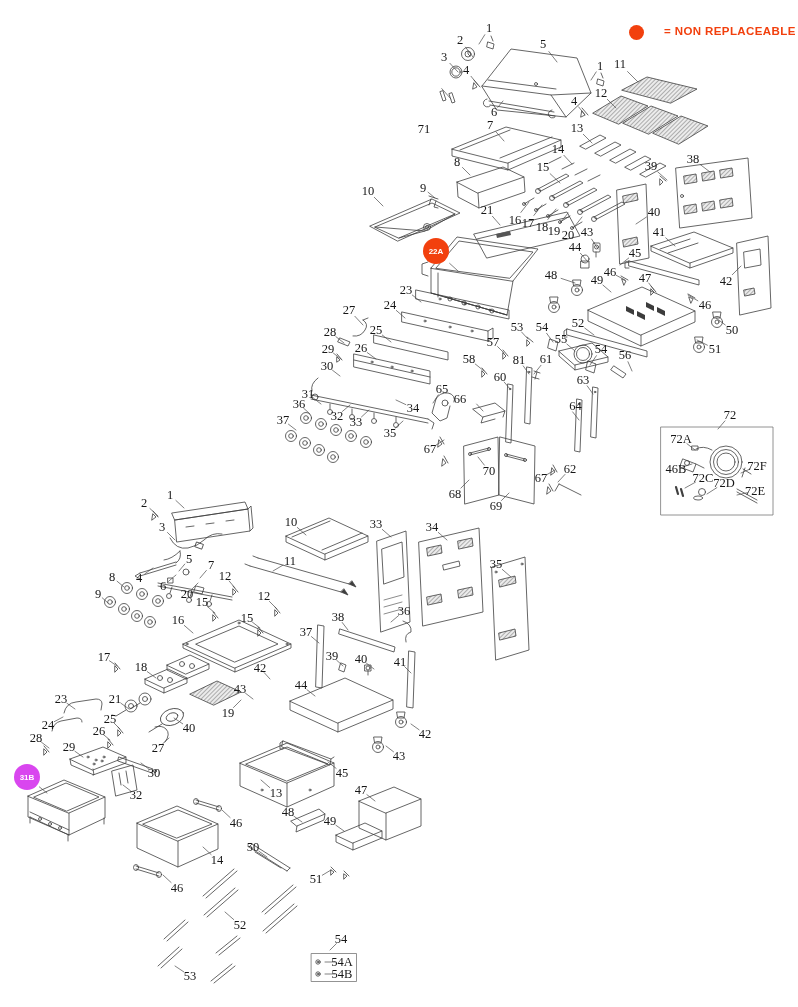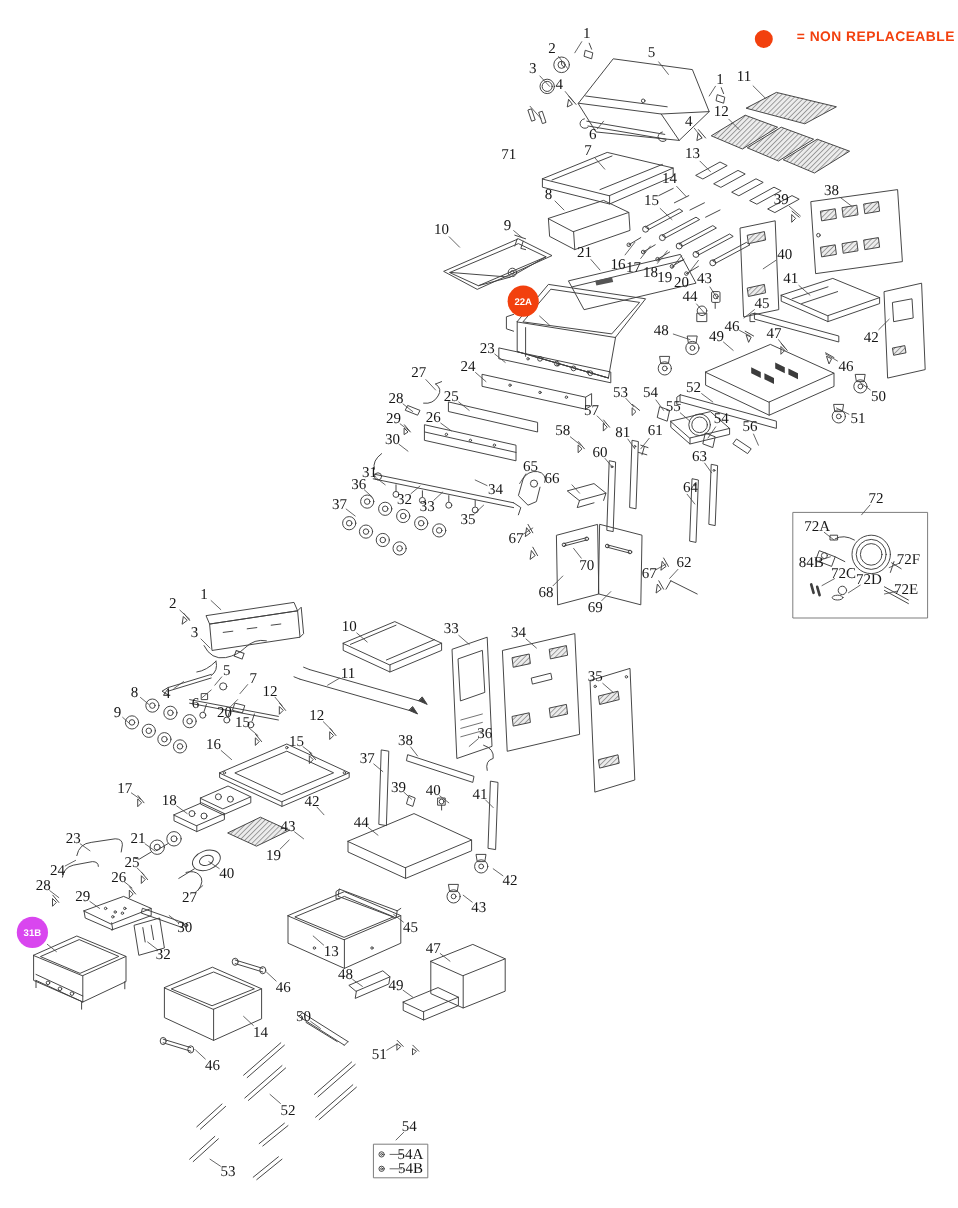--- a/index.html
+++ b/index.html
@@ -771,21 +771,21 @@
     <div class="part-label" style="left: 568px; top: 406px; padding-left: 15px;">64</div>
     <div class="part-label" style="left: 442px; top: 389px;">65</div>
     <div class="part-label" style="left: 460px; top: 399px;">66</div>
     <div class="part-label" style="left: 430px; top: 449px;">67</div>
     <div class="part-label" style="left: 541px; top: 478px;">67</div>
     <div class="part-label" style="left: 455px; top: 494px;">68</div>
     <div class="part-label" style="left: 496px; top: 506px;">69</div>
     <div class="part-label" style="left: 489px; top: 471px;">70</div>
     <div class="part-label" style="left: 730px; top: 415px;">72</div>
     <div class="part-label" style="left: 681px; top: 439px;">72A</div>
-    <div class="part-label" style="left: 676px; top: 469px;">84B</div>
+    <div class="part-label" style="left: 676px; top: 469px;">46B</div>
     <div class="part-label" style="left: 703px; top: 478px;">72C</div>
     <div class="part-label" style="left: 724px; top: 483px;">72D</div>
     <div class="part-label" style="left: 755px; top: 491px;">72E</div>
     <div class="part-label" style="left: 757px; top: 466px;">72F</div>
     <div class="part-label" style="left: 170px; top: 495px;">1</div>
     <div class="part-label" style="left: 144px; top: 503px;">2</div>
     <div class="part-label" style="left: 162px; top: 527px;">3</div>
     <div class="part-label" style="left: 139px; top: 578px;">4</div>
     <div class="part-label" style="left: 189px; top: 559px;">5</div>
     <div class="part-label" style="left: 163px; top: 586px;">6</div>

